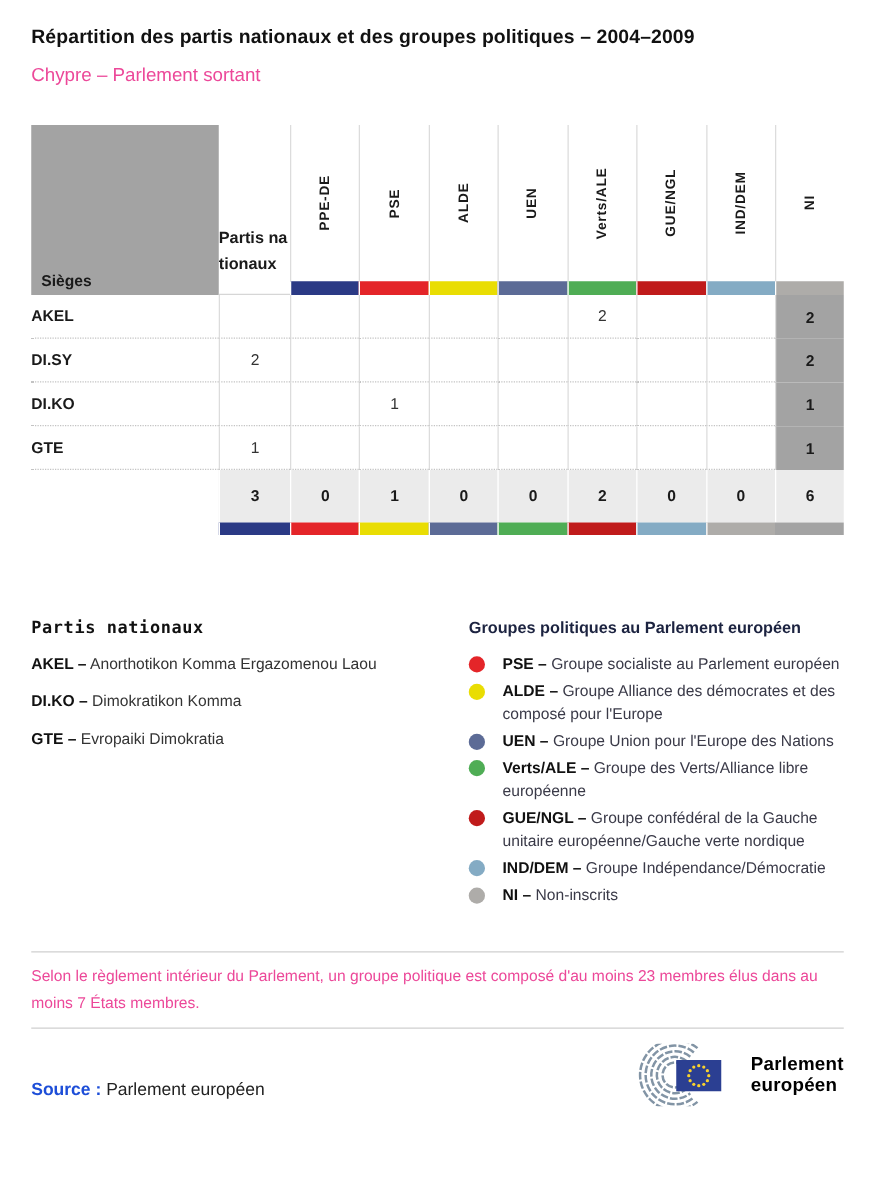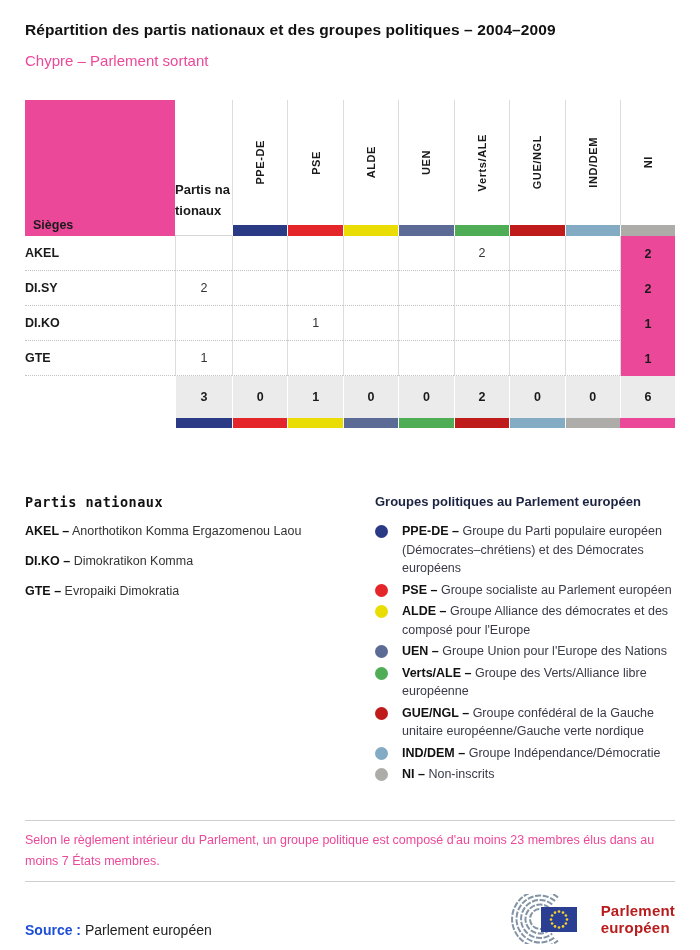--- a/index.html
+++ b/index.html
@@ -45,21 +45,21 @@
   }
   .corner {
     display: flex; align-items: flex-end;
     padding-bottom: 4px;
   }
   .corner span {
     display: block; width: 57px;
     font-weight: bold; font-size: 13px; line-height: 21px;
     word-break: break-all; color: #1a1a1a;
   }
-  .seats-col { background: #ec4899; }
+  .seats-col { background: #a3a3a3; }
   .seats-head {
     grid-row: 1 / 3;
     display: flex; align-items: flex-end;
     padding: 0 0 4px 8px;
     font-weight: bold; font-size: 12.5px;
   }
   .bar { border-left: 1px solid #ffffff; }
   .bar-left { border-bottom: 1px solid #d6d6d6; }
   .party-cell {
     display: flex; align-items: center;
@@ -125,21 +125,21 @@
   }
   .rule2 { margin-top: 9px; }
   .footer-row {
     margin-top: 12px;
     display: flex; justify-content: space-between; align-items: center;
   }
   .source { font-size: 14px; color: #222; padding-top: 22px; }
   .source b { color: #1d4ed8; }
   .logo { display: flex; align-items: center; gap: 8px; }
   .wordmark {
-    font-weight: bold; font-size: 15px; line-height: 17px; color: #b91c1c;
+    font-weight: bold; font-size: 15px; line-height: 17px; color: #000000;
     letter-spacing: 0.2px;
   }
 </style>
 </head>
 <body>
 
 <div class="page">
 
   <div class="title">Répartition des partis nationaux et des groupes politiques – 2004–2009</div>
   <div class="subtitle">Chypre – Parlement sortant</div>
@@ -257,24 +257,20 @@
     <div class="legend-left">
       <div class="lg-title">Partis nationaux</div>
       <div class="party-item"><b>AKEL –</b> <span>Anorthotikon Komma Ergazomenou Laou</span></div>
       <div class="party-item"><b>DI.KO –</b> <span>Dimokratikon Komma</span></div>
       <div class="party-item"><b>GTE –</b> <span>Evropaiki Dimokratia</span></div>
     </div>
 
     <div class="legend-right">
       <div class="lg-title">Groupes politiques au Parlement européen</div>
 
-      <div class="group-item">
-        <span class="dot" style="background-color: rgb(43, 58, 133);"></span>
-        <span><b>PPE-DE –</b> <span>Groupe du Parti populaire européen (Démocrates–chrétiens) et des Démocrates européens</span></span>
-      </div>
       <div class="group-item">
         <span class="dot" style="background-color: rgb(228, 37, 41);"></span>
         <span><b>PSE –</b> <span>Groupe socialiste au Parlement européen</span></span>
       </div>
       <div class="group-item">
         <span class="dot" style="background-color: rgb(233, 221, 3);"></span>
         <span><b>ALDE –</b> <span>Groupe Alliance des démocrates et des composé pour l'Europe</span></span>
       </div>
       <div class="group-item">
         <span class="dot" style="background-color: rgb(92, 107, 150);"></span>

